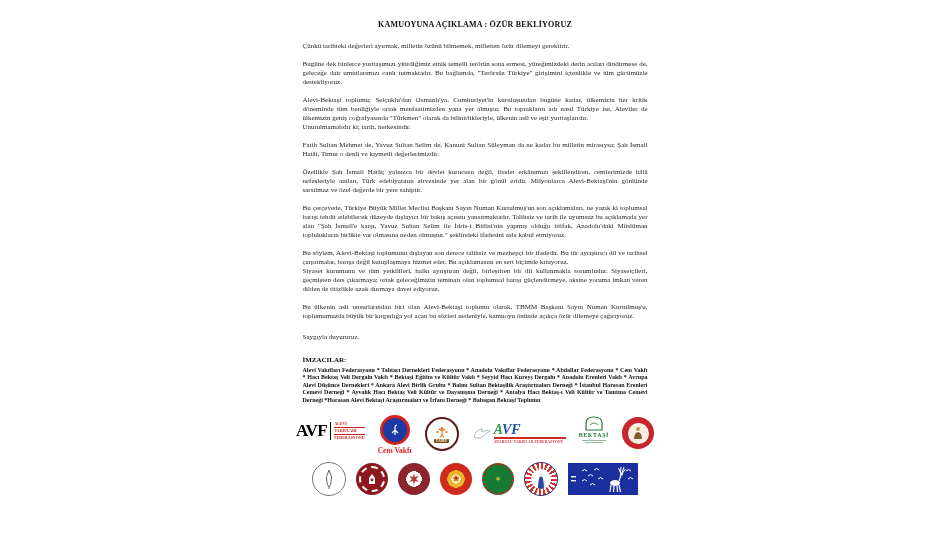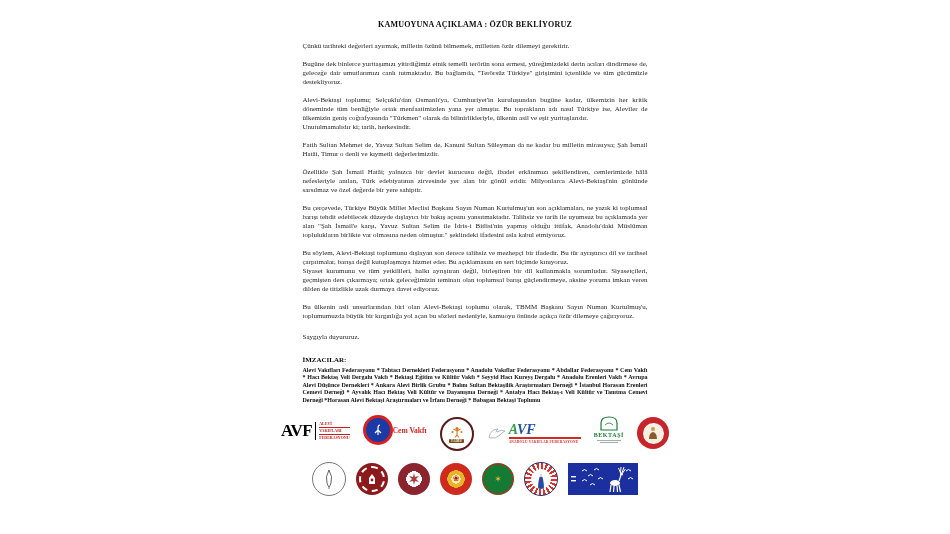--- a/index.html
+++ b/index.html
@@ -22,21 +22,21 @@
   
   .avf1{display:flex;align-items:center;gap:3px;margin-top:6px;}
   .avf1-txt{font-size:17px;font-weight:800;color:#000;letter-spacing:-0.5px;}
   .avf1-div{width:1px;height:18px;background:#000;}
   .avf1-stack{display:flex;flex-direction:column;gap:1px;}
   .avf1-stack span{font-size:4px;font-weight:700;color:#c3201d;line-height:4px;
                    border-bottom:1px solid #c3201d;padding-bottom:1px;}
   .avf1-stack span:last-child{border-bottom:none;}
 
   
-  .cem{display:flex;flex-direction:row;align-items:center;}
+  .cem{display:flex;flex-direction:column;align-items:center;}
   .cem-circle{width:24px;height:24px;border-radius:50%;background:#1b3aa5;
               border:3px solid #d6221f;display:flex;align-items:center;justify-content:center;}
   .cem-label{font-size:7.5px;font-weight:800;color:#e02423;margin-top:1px;}
 
   
   .tadef{width:30px;height:30px;border-radius:50%;background:#fff;border:2px solid #5a1a1a;
          display:flex;flex-direction:column;align-items:center;justify-content:center;margin-top:2px;}
   .tadef-band{font-size:3.5px;font-weight:700;color:#fff;background:#7a4a12;
               padding:0 2px;border-radius:1px;margin-top:1px;}
 

